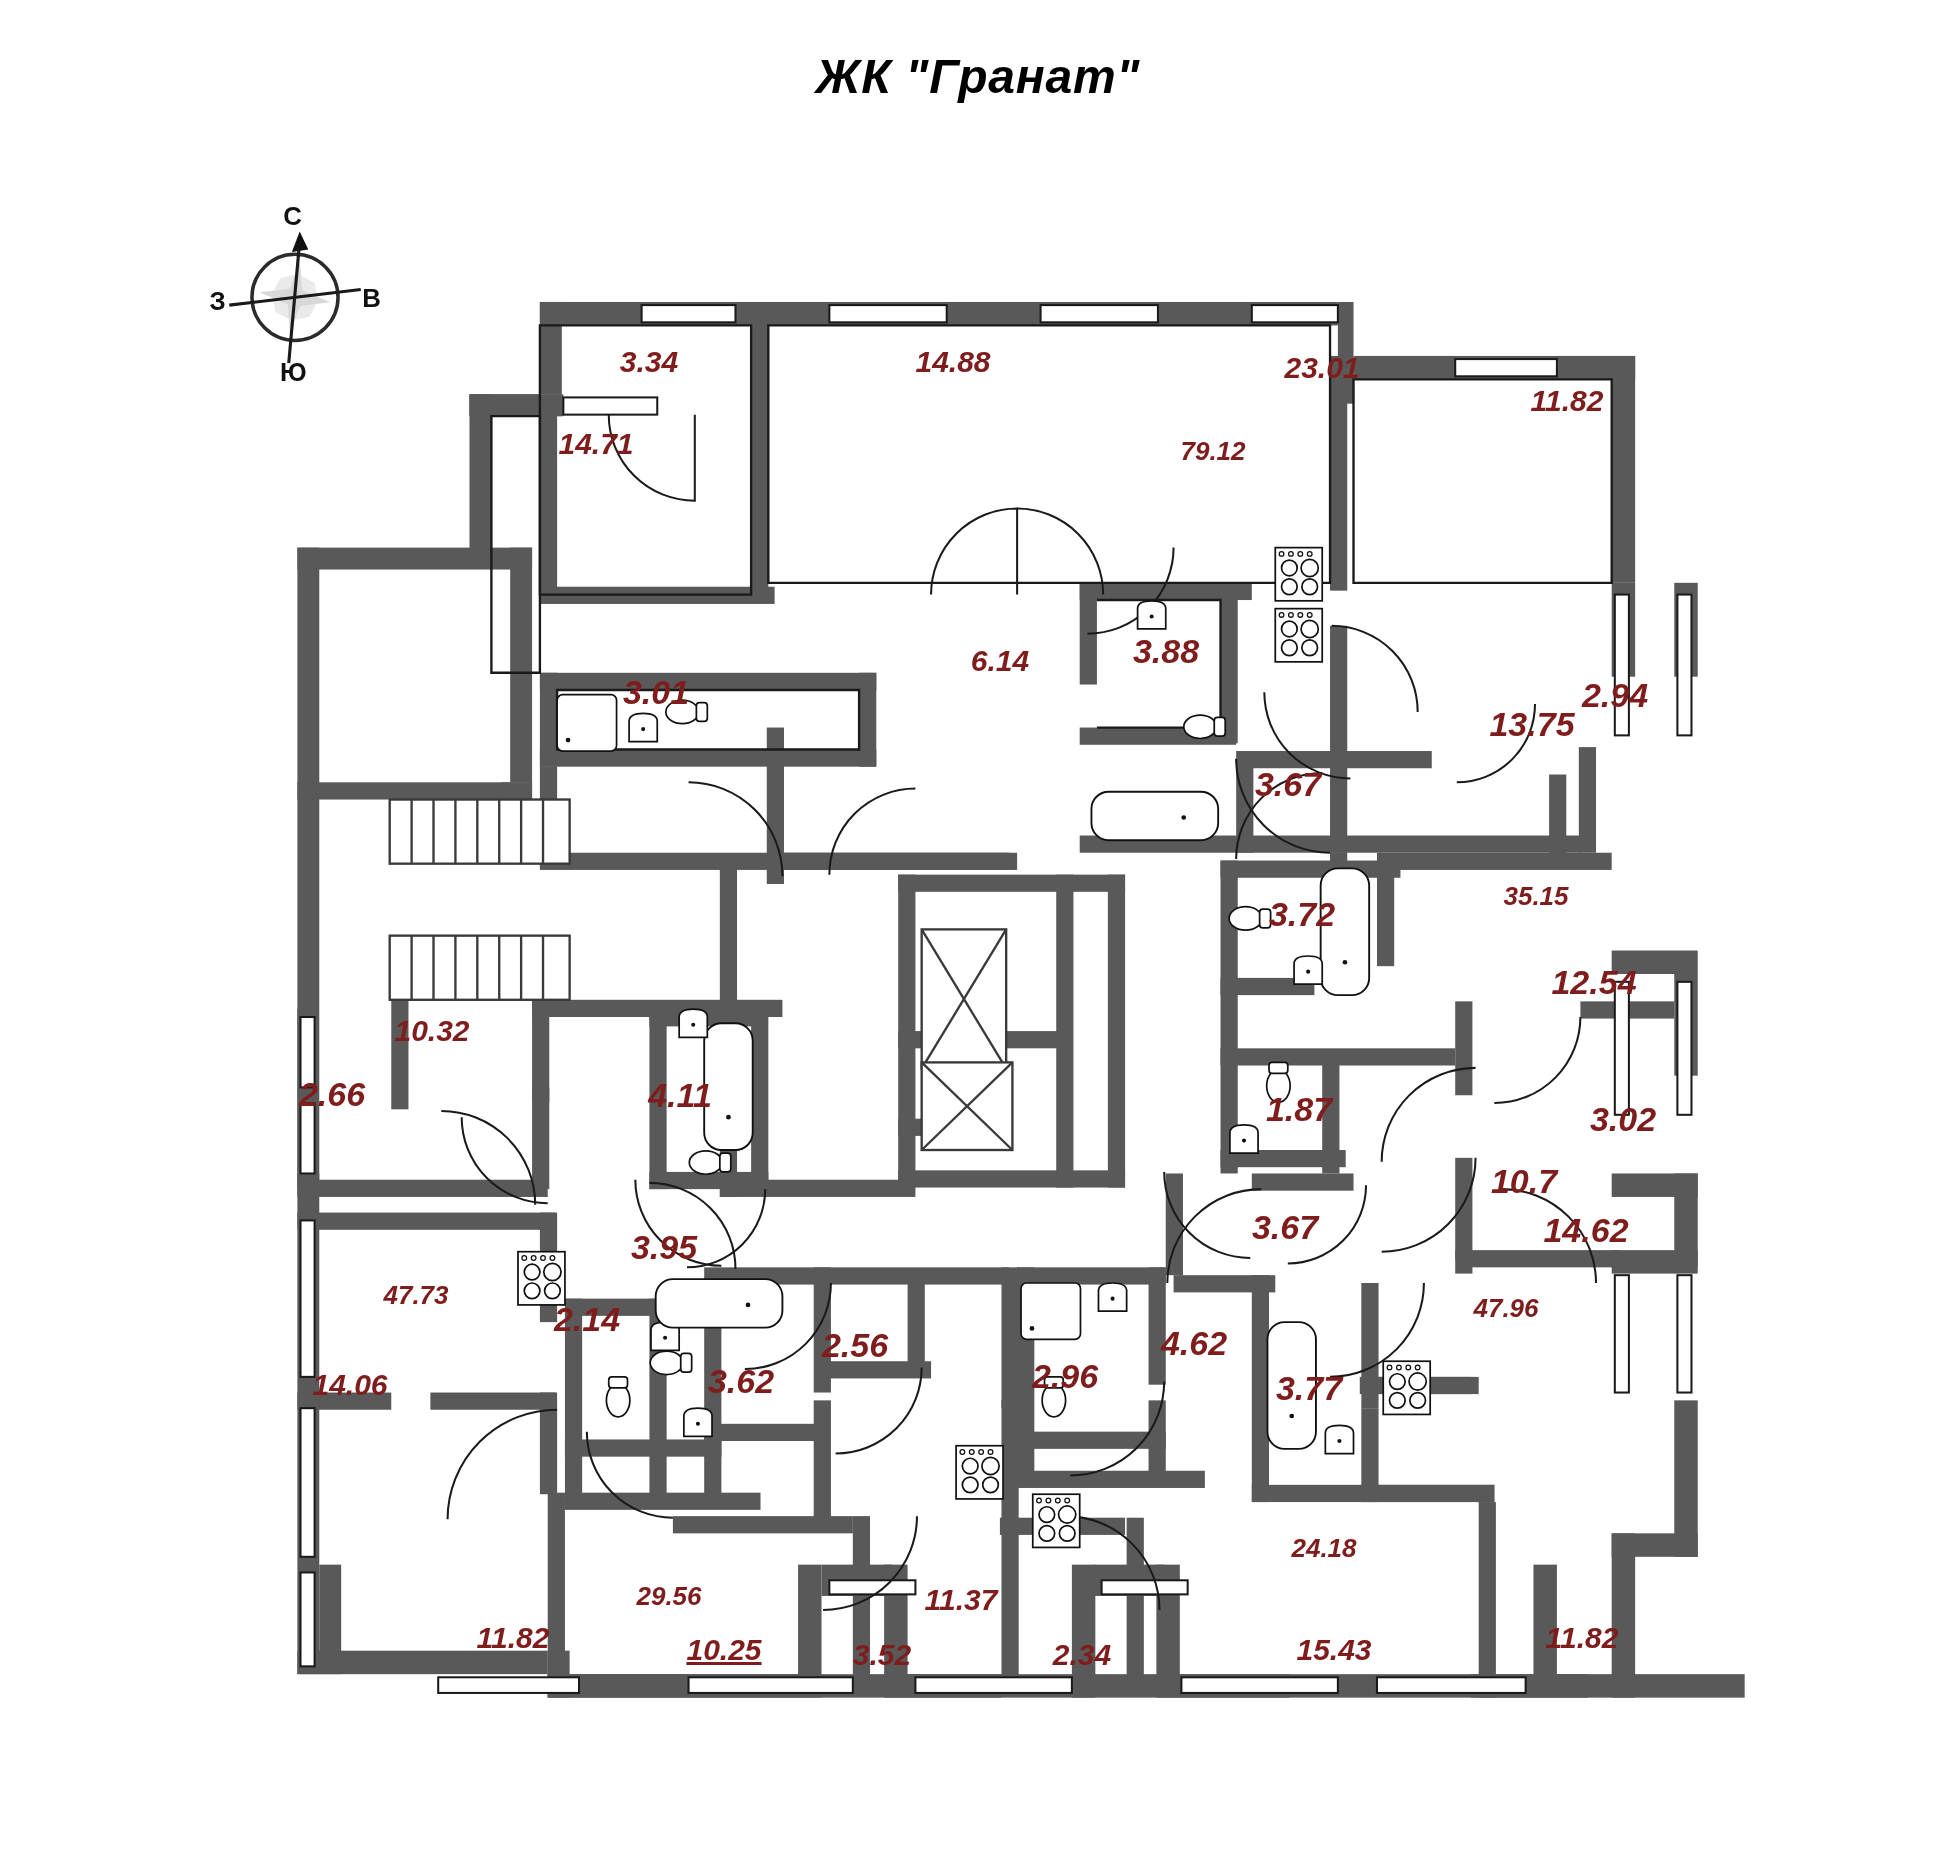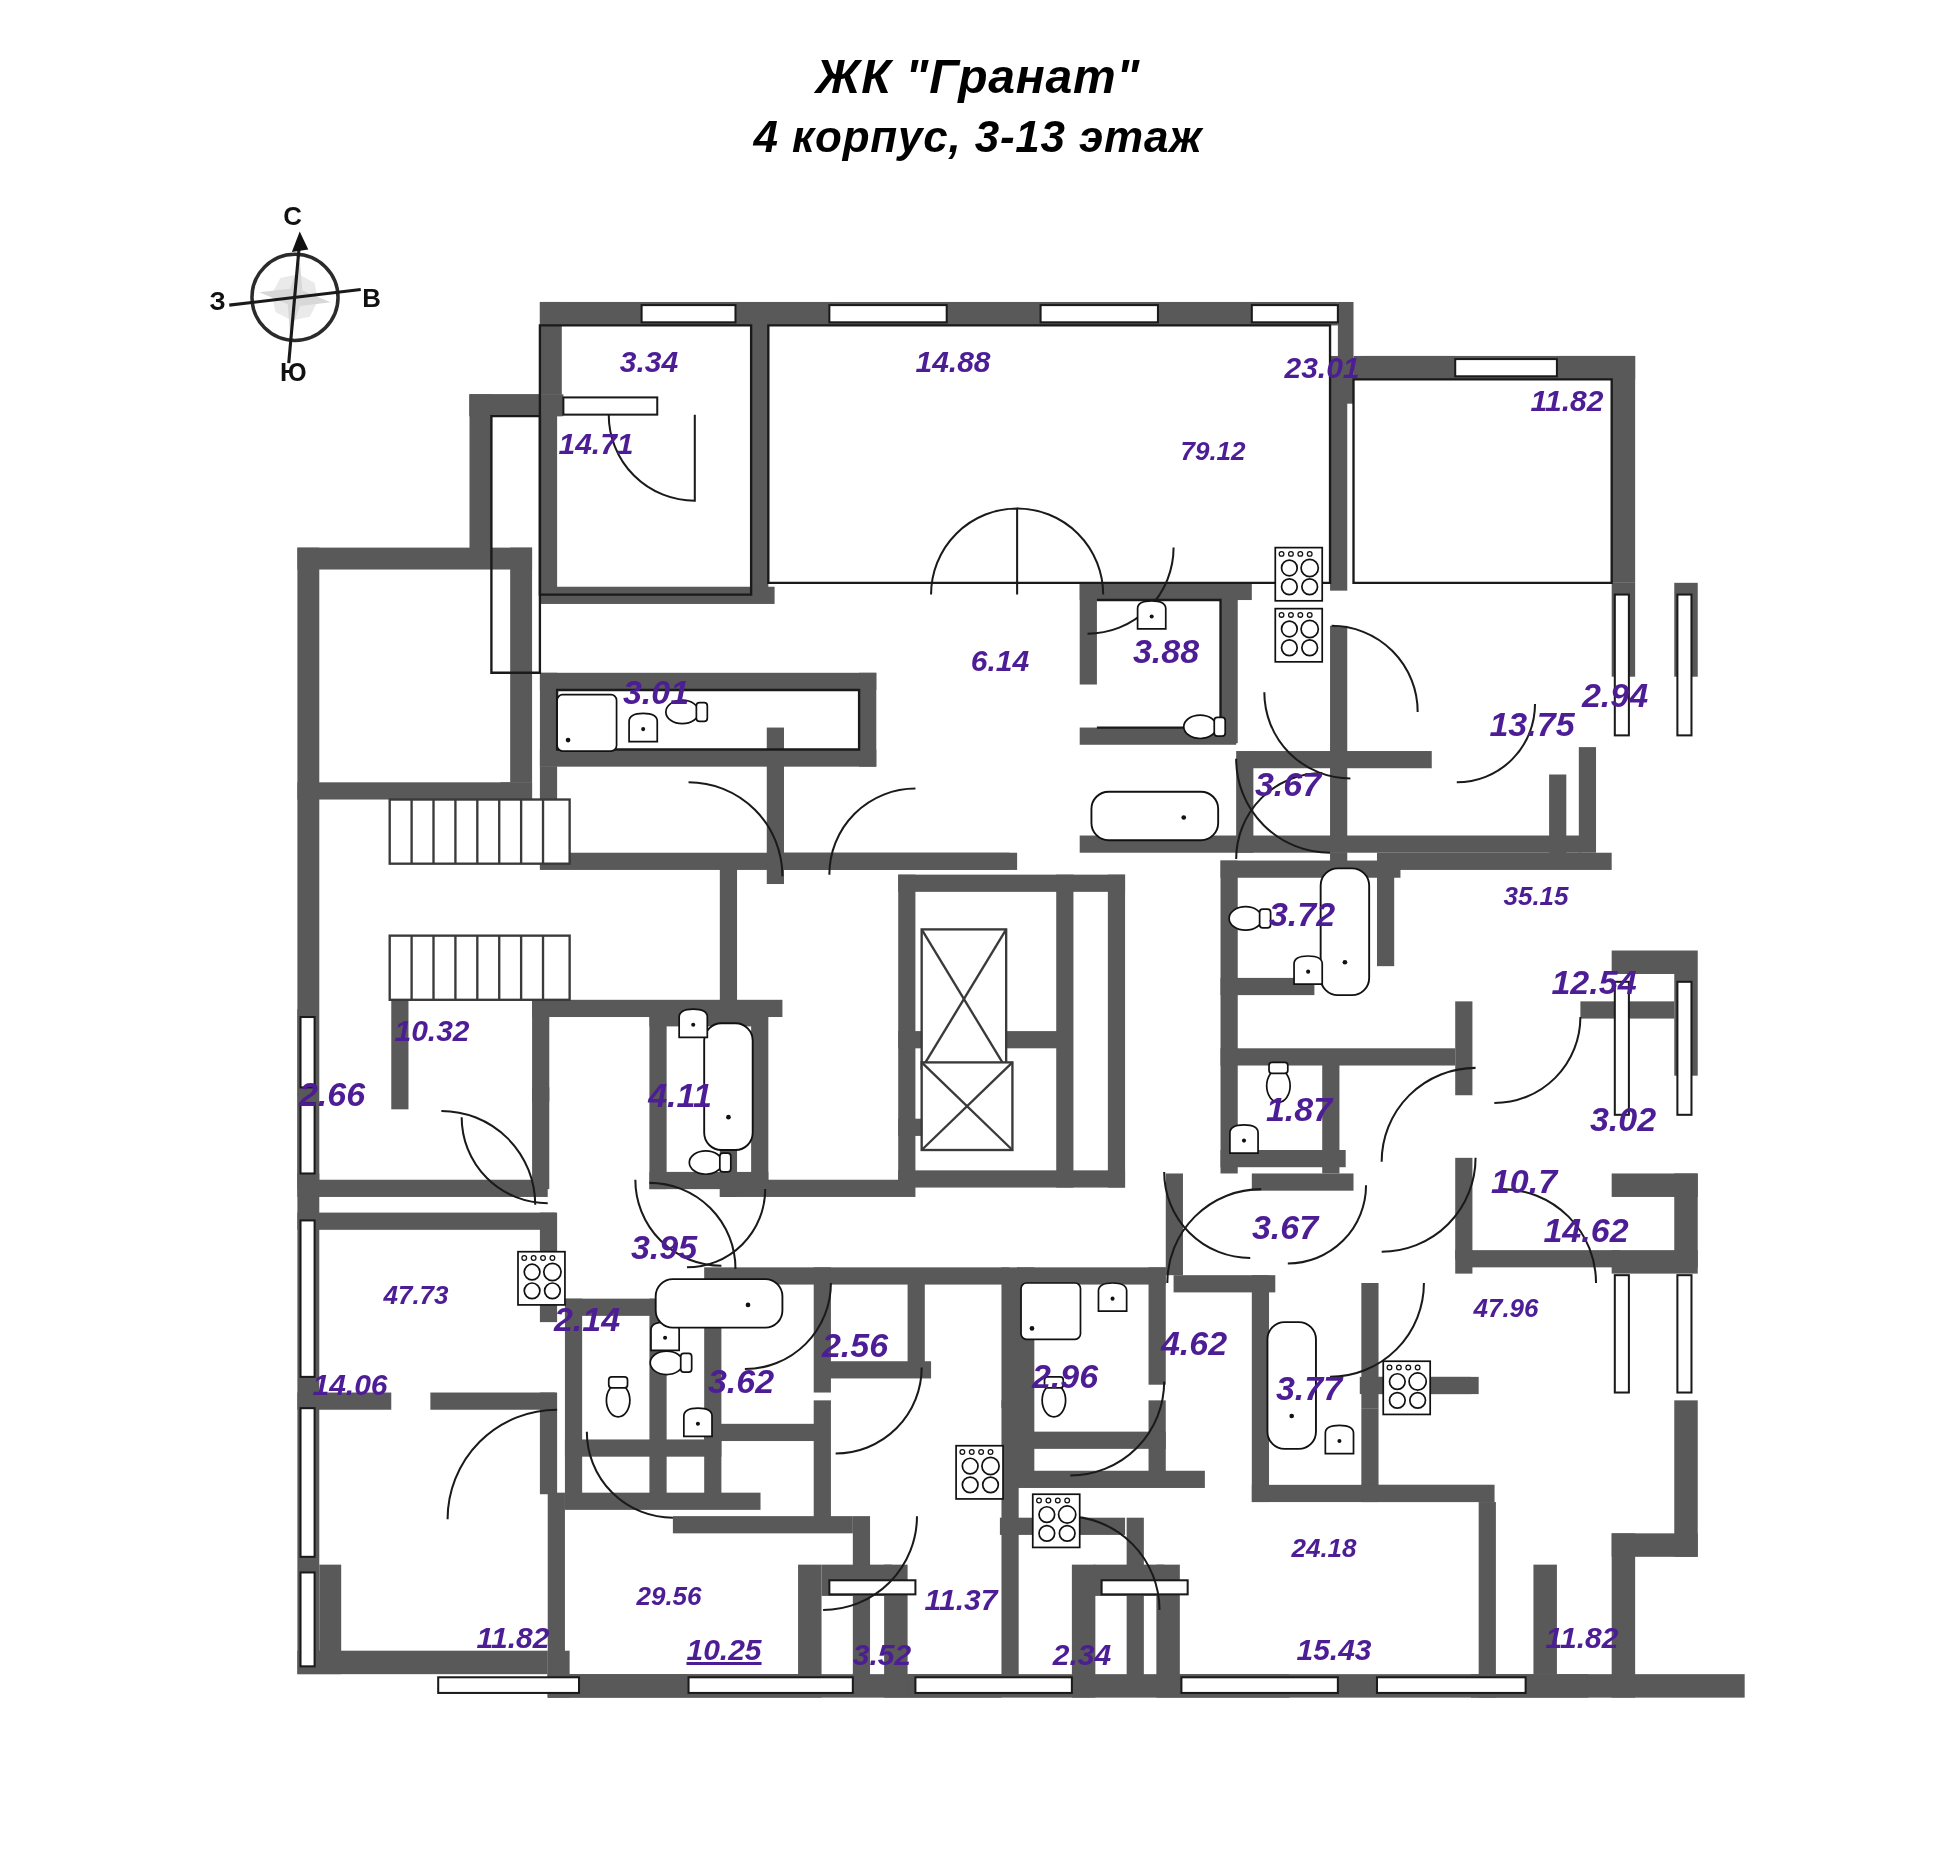--- a/index.html
+++ b/index.html
@@ -12,31 +12,30 @@
   
   #compass{position:absolute;left:205px;top:205px;width:180px;height:180px;}
   #compass svg{width:180px;height:180px;display:block;}
 
   
   #plan{position:absolute;left:0;top:0;width:1956px;height:1876px;}
   #plan svg{width:1956px;height:1876px;display:block;}
 
   
   .area-label{position:absolute;font-family:"Liberation Sans",sans-serif;font-style:italic;font-weight:700;
-              color:#4c1d95;white-space:nowrap;transform:translate(-50%,-50%);letter-spacing:0px;}
+              color:#7f1d1d;white-space:nowrap;transform:translate(-50%,-50%);letter-spacing:0px;}
   .sz-xl{font-size:26px;}
   .sz-lg{font-size:30px;}
   .sz-md{font-size:34px;}
 </style>
 </head>
 <body>
 
 <div id="title-block">
   <div class="t1">ЖК "Гранат"</div>
-  <div class="t2">4 корпус, 3-13 этаж</div>
 </div>
 
 <div id="compass">
   <svg viewBox="0 0 230 230" xmlns="http://www.w3.org/2000/svg">
     <g transform="translate(115,118)">
 
       <g fill="#d8d8d8" stroke="none" transform="rotate(8)">
         <path d="M0,-46 L8,-10 L46,0 L8,10 L0,46 L-8,10 L-46,0 L-8,-10 Z"></path>
         <path d="M0,-30 L22,-22 L30,0 L22,22 L0,30 L-22,22 L-30,0 L-22,-22 Z" opacity="0.55"></path>
       </g>

